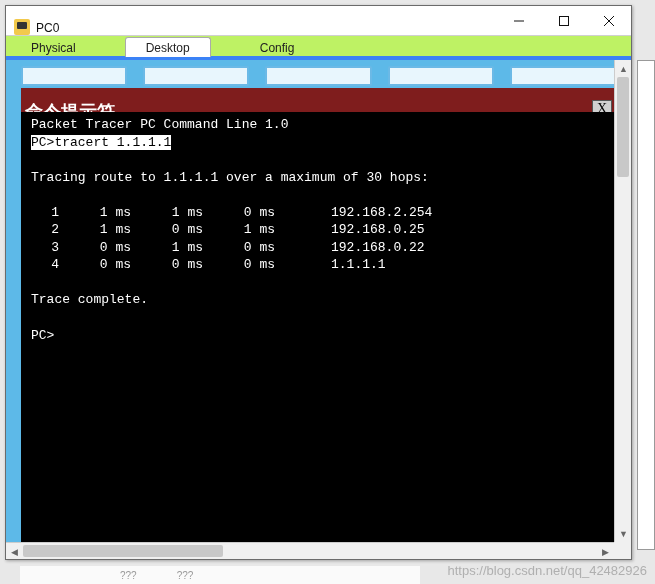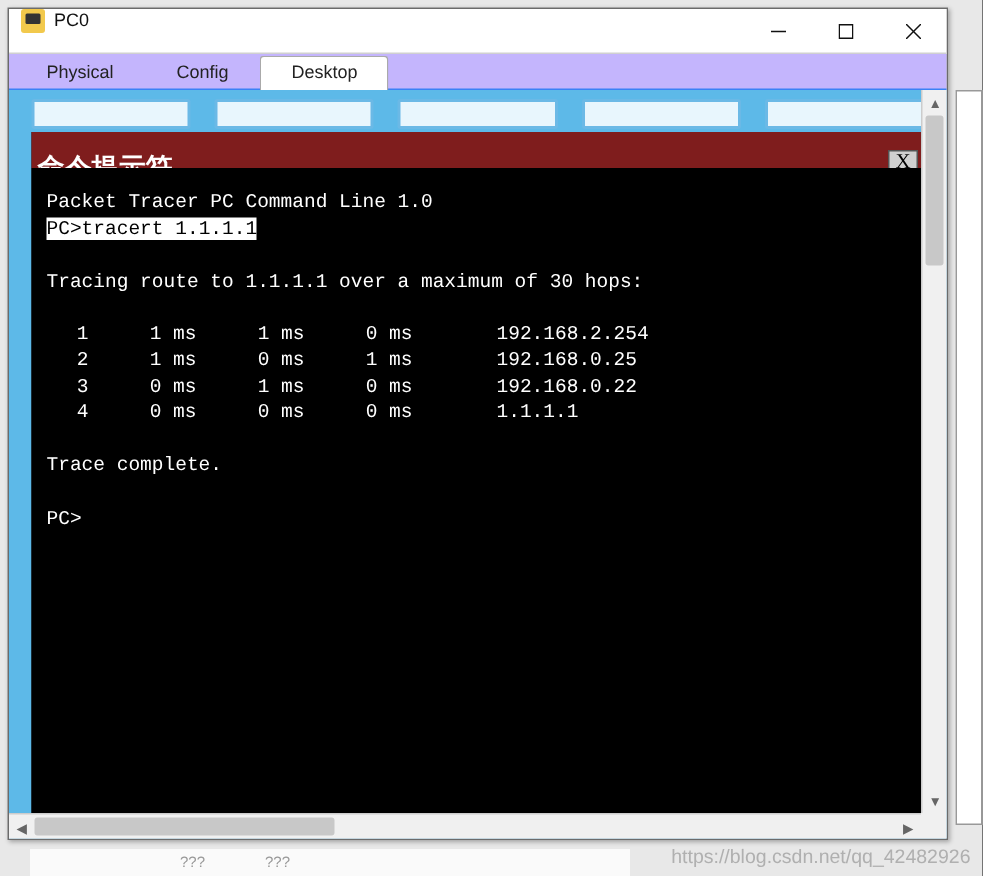--- a/index.html
+++ b/index.html
@@ -1,41 +1,41 @@
 <!DOCTYPE html>
 <html><head>
 <meta charset="utf-8">
 <style>
   * { margin: 0; padding: 0; box-sizing: border-box; }
   body { font-family: "Segoe UI", Tahoma, sans-serif; font-size: 13px; background: #e8e8e8; width: 655px; height: 584px; overflow: hidden; position: relative; }
 
   .window { position: absolute; left: 5px; top: 5px; width: 627px; height: 555px; background: #f0f0f0; border: 1px solid #6b6b6b; box-shadow: 1px 1px 3px rgba(0,0,0,0.3); display: flex; flex-direction: column; }
 
-  .titlebar { height: 30px; background: #fff; display: flex; align-items: flex-start; border-bottom: 1px solid #d0d0d0; }
+  .titlebar { height: 30px; background: #fff; display: flex; align-items: flex-end; border-bottom: 1px solid #d0d0d0; }
   .titlebar-icon { width: 16px; height: 16px; margin: 0 6px 0 8px; background: #f2c94c; border-radius: 2px; position: relative; }
   .titlebar-icon::after { content: ""; position: absolute; left: 3px; top: 3px; width: 10px; height: 7px; background: #333; border-radius: 1px; }
   .titlebar-text { flex: 1; font-size: 12px; color: #111; }
   .winbtn { width: 45px; height: 29px; display: flex; align-items: center; justify-content: center; }
   .winbtn svg { stroke: #111; stroke-width: 1; fill: none; }
 
-  .tabbar { display: flex; background: #c4b5fd; height: 24px; border-bottom: 1px solid #3b82f6; padding: 0 4px; }
+  .tabbar { display: flex; background: #bef264; height: 24px; border-bottom: 4px solid #3b82f6; padding: 0 4px; gap: 28px; }
   .tab { padding: 3px 20px 0 20px; font-size: 12px; color: #222; border: 1px solid transparent; border-bottom: none; position: relative; top: 1px; }
   .tab.active { background: #fff; border-color: #aaa; border-top-left-radius: 3px; border-top-right-radius: 3px; }
 
   .content { flex: 1; background: #fff; position: relative; overflow: hidden; }
   .desktop-bg { position: absolute; inset: 0; background: #5db9e8; }
   .icon-row { position: absolute; left: 15px; right: 15px; top: 6px; height: 30px; display: flex; gap: 16px; }
   .app-chip { flex: 1; height: 20px; background: #e8f6fd; border: 2px solid #6bb9e6; border-radius: 2px; }
 
   .terminal-window { position: absolute; left: 15px; top: 28px; right: 15px; bottom: 10px; background: #000; display: flex; flex-direction: column; }
   .terminal-title { height: 22px; background: #7f1d1d; display: flex; padding: 12px 4px; }
   .terminal-title-text { flex: 1; color: #fff; font-family: "SimSun","宋体",serif; font-size: 18px; font-weight: bold; }
   .terminal-close { width: 20px; height: 18px; background: #d0d0d0; border: 1px solid #555; display: flex; align-items: center; justify-content: center; font-family: serif; font-size: 14px; color: #000; }
 
-  .terminal-body { flex: 1; background: #000; color: #fff; font-family: "Courier New", monospace; font-size: 13px; padding: 14px 10px; white-space: pre; overflow: hidden; line-height: 1.35; }
+  .terminal-body { flex: 1; background: #000; color: #fff; font-family: "Courier New", monospace; font-size: 13px; padding: 4px 10px; white-space: pre; overflow: hidden; line-height: 1.35; }
   .sel { background: #fff; color: #000; }
   .row span { display: inline-block; }
   .c1 { width: 28px; text-align: right; }
   .c2, .c3, .c4 { width: 72px; text-align: right; }
   .c5 { width: 56px; }
   .c6 { text-align: left; }
 
   .vscroll { position: absolute; right: 0; top: 0; bottom: 17px; width: 17px; background: #f0f0f0; border-left: 1px solid #ccc; display: flex; flex-direction: column; }
   .hscroll { position: absolute; left: 0; right: 17px; bottom: 0; height: 17px; background: #f0f0f0; border-top: 1px solid #ccc; display: flex; }
   .sb-btn { width: 17px; height: 17px; display: flex; align-items: center; justify-content: center; color: #666; font-size: 9px; }
@@ -77,22 +77,22 @@
     <div class="winbtn close">
         <svg width="10" height="10">
           <line x1="0" y1="0" x2="10" y2="10"></line>
           <line x1="10" y1="0" x2="0" y2="10"></line>
         </svg>
       </div>
   </div>
 
   <div class="tabbar">
     <div class="tab">Physical</div>
+    <div class="tab active">Desktop</div>
     <div class="tab">Config</div>
-    <div class="tab active">Desktop</div>
   </div>
 
   <div class="content">
     <div class="desktop-bg">
       <div class="icon-row">
         <div class="app-chip"></div>
         <div class="app-chip"></div>
         <div class="app-chip"></div>
         <div class="app-chip"></div>
         <div class="app-chip"></div>

